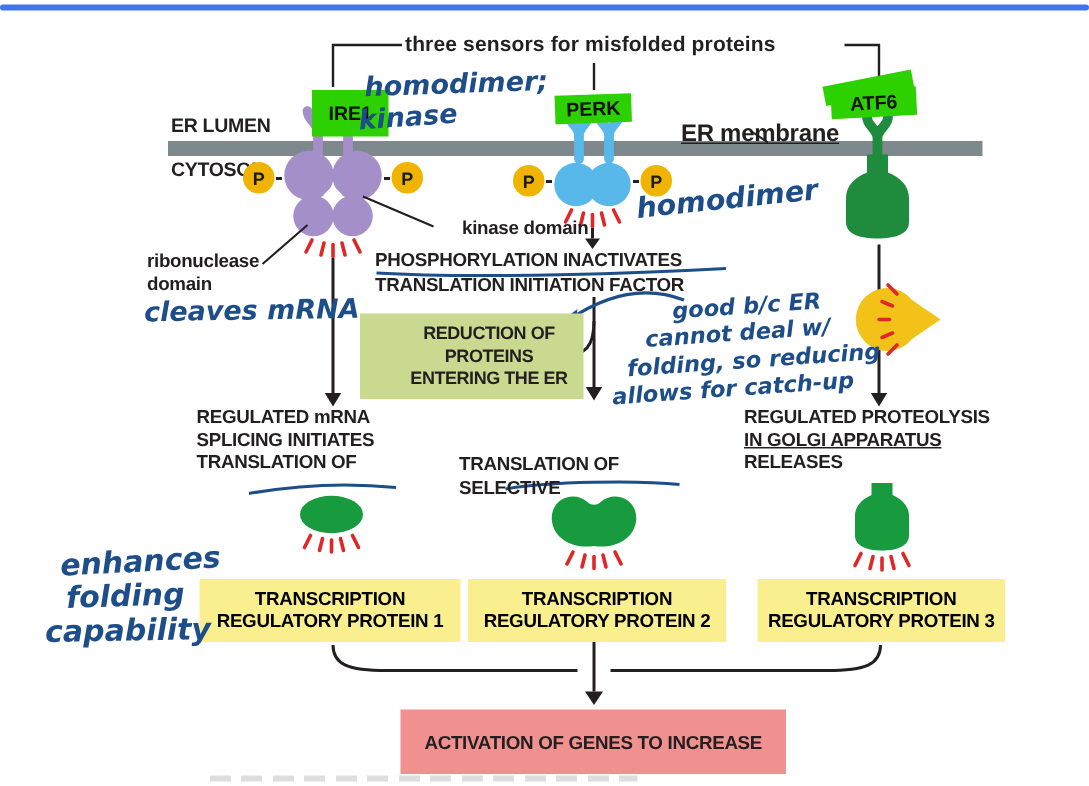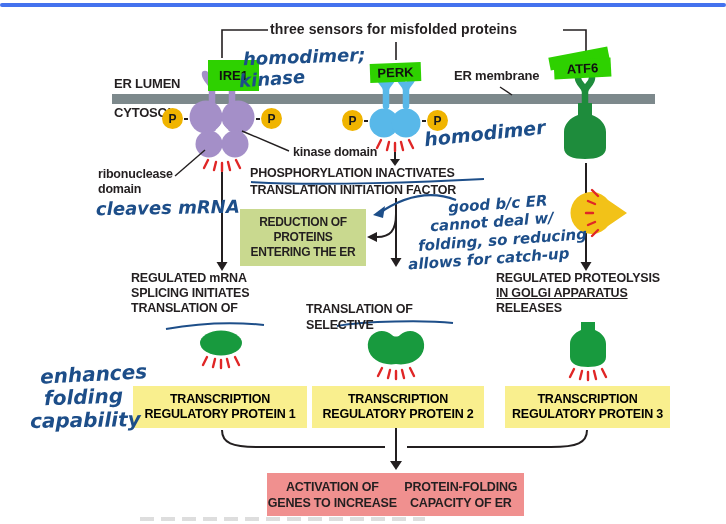--- a/index.html
+++ b/index.html
@@ -7,21 +7,21 @@
          font-family:"Liberation Sans",sans-serif;}
   svg{position:absolute;left:0;top:0;}
   .t{position:absolute;font-weight:700;color:#231f20;white-space:nowrap;
      font-size:12.5px;line-height:14px;letter-spacing:-0.2px;}
   .ctr{}
   .chip{position:absolute;background:#2ed100;display:flex;align-items:center;justify-content:center;
         font-weight:700;font-size:13px;color:#101010;letter-spacing:0;}
   .swoosh{position:absolute;background:#2ed100;}
   .gbox{position:absolute;background:#c9d98f;display:flex;flex-direction:column;align-items:center;
         justify-content:center;text-align:center;font-weight:700;color:#231f20;font-size:12px;
-        line-height:15px;letter-spacing:-0.3px;}
+        line-height:15px;letter-spacing:-0.3px;padding-left:23px;}
   .ybox{position:absolute;background:#f9ef8e;display:flex;flex-direction:column;align-items:center;
         justify-content:center;text-align:center;font-weight:700;color:#000000;font-size:12.5px;
         line-height:15px;letter-spacing:-0.2px;}
   .pbox{position:absolute;background:#f0908f;display:flex;align-items:center;
         justify-content:center;text-align:center;font-weight:700;color:#231f20;font-size:12.5px;
         line-height:16px;letter-spacing:-0.2px;}
   .pcirc{position:absolute;width:21px;height:21px;border-radius:50%;background:#f0b400;
          display:flex;align-items:center;justify-content:center;font-weight:700;font-size:12px;color:#1a1a1a;}
   .hw{position:absolute;color:#1d4e89;font-style:italic;font-weight:700;white-space:nowrap;
       font-family:"DejaVu Sans",sans-serif;}
@@ -140,33 +140,33 @@
       <path d="M587,430 C587,443 577,447 551,447 L407,447"></path>
       <line x1="396" y1="428" x2="396" y2="461"></line>
     </g>
     <polygon points="390,461 402,461 396,470" fill="#231f20"></polygon>
   </svg>
 
   <div class="t" style="left:270px;top:22px;width:296px;font-size:14px;letter-spacing:0.1px;" class2="ctr">three sensors for misfolded proteins</div>
 
   <div class="t" style="left:114px;top:77px;font-size:13px;">ER LUMEN</div>
   <div class="t" style="left:114px;top:106px;font-size:13px;">CYTOSOL</div>
-  <div class="t" style="left:454px;top:69px;font-size:13px;">ER membrane</div>
+  <div class="t" style="left:454px;top:83px;font-size:16px;text-decoration:underline;">ER membrane</div>
 
   <div class="chip" style="left:208px;top:60px;width:51px;height:31px;">IRE1</div>
   <div class="chip" style="left:370px;top:63px;width:51px;height:19px;transform:rotate(-2deg);">PERK</div>
   <div class="swoosh" style="left:549px;top:52px;width:60px;height:13px;transform:rotate(-11deg);"></div>
   <div class="chip" style="left:554px;top:59px;width:57px;height:19px;transform:rotate(-3deg);">ATF6</div>
 
   <div class="pcirc" style="left:162px;top:108px;">P</div>
   <div class="pcirc" style="left:261px;top:108px;">P</div>
   <div class="pcirc" style="left:342px;top:110px;">P</div>
   <div class="pcirc" style="left:427px;top:110px;">P</div>
 
-  <div class="t" style="left:293px;top:145px;">kinase domain</div>
+  <div class="t" style="left:308px;top:145px;">kinase domain</div>
   <div class="t" style="left:98px;top:167px;">ribonuclease</div>
   <div class="t" style="left:98px;top:182px;">domain</div>
 
   <div class="t ctr" style="left:250px;top:166px;width:236px;">PHOSPHORYLATION INACTIVATES</div>
   <div class="t ctr" style="left:250px;top:183px;width:236px;">TRANSLATION INITIATION FACTOR</div>
 
   <div class="gbox" style="left:240px;top:209px;width:126px;height:57px;">
     <div>REDUCTION OF</div>
     <div>PROTEINS</div>
     <div>ENTERING THE ER</div>
@@ -191,21 +191,20 @@
     <div>TRANSCRIPTION</div>
     <div>REGULATORY PROTEIN 2</div>
   </div>
   <div class="ybox" style="left:505px;top:386px;width:165px;height:42px;">
     <div>TRANSCRIPTION</div>
     <div>REGULATORY PROTEIN 3</div>
   </div>
 
   <div class="pbox" style="left:267px;top:473px;width:257px;height:43px;">
     <div>ACTIVATION OF GENES TO INCREASE</div>
-    <div>PROTEIN-FOLDING CAPACITY OF ER</div>
   </div>
 
   <div class="credit"></div>
 
   <div class="hw" style="left:243px;top:46px;font-size:18px;transform:rotate(-2deg);">homodimer;</div>
   <div class="hw" style="left:239px;top:68px;font-size:18px;transform:rotate(-4deg);">kinase</div>
   <div class="hw" style="left:424px;top:122px;font-size:19px;transform:rotate(-6deg);">homodimer</div>
   <div class="hw" style="left:96px;top:197px;font-size:18px;transform:rotate(-1deg);">cleaves mRNA</div>
 
   <div class="hw" style="left:448px;top:195px;font-size:15px;transform:rotate(-4deg);">good b/c ER</div>

